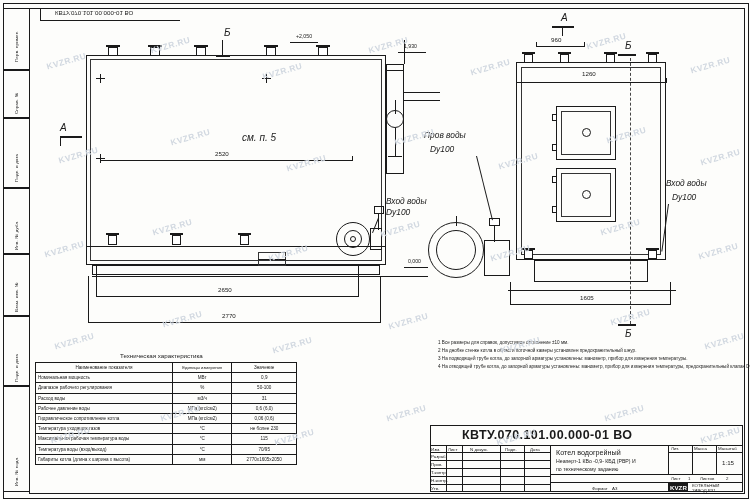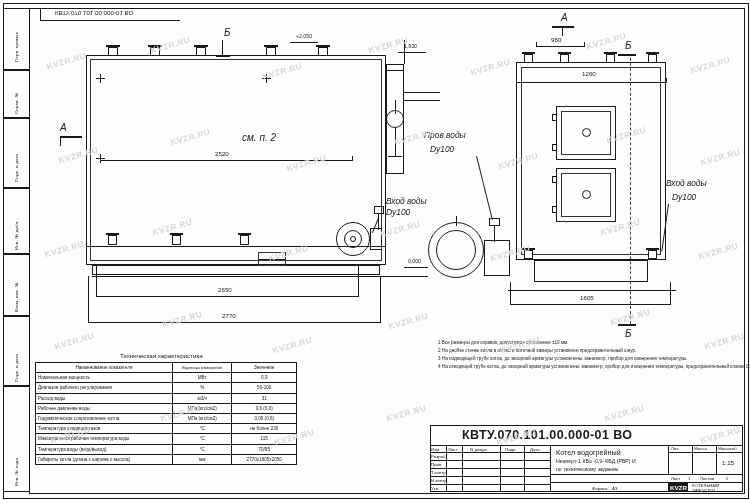--- a/index.html
+++ b/index.html
@@ -117,21 +117,21 @@
   <div class="ln" style="left:404px;top:40px;width:1px;height:24px;"></div>
 
   <div class="t fs5" style="left:296px;top:33px;">+2,050</div>
   <div class="ln" style="left:290px;top:42px;width:28px;height:1px;"></div>
   <div class="t fs5" style="left:404px;top:43px;">1,930</div>
   <div class="ln" style="left:398px;top:52px;width:28px;height:1px;"></div>
   <div class="t fs5" style="left:408px;top:258px;">0,000</div>
   <div class="ln" style="left:404px;top:267px;width:24px;height:1px;"></div>
   <div class="ln" style="left:92px;top:276px;width:336px;height:1.4px;"></div>
 
-  <div class="t fs10 it" style="left:242px;top:132px;">см. п. 2</div>
+  <div class="t fs10 it" style="left:242px;top:132px;">см. п. 5</div>
 
   <div class="dim" style="left:100px;top:160px;width:252px;"></div>
   <div class="tick" style="left:100px;top:156px;"></div>
   <div class="tick" style="left:352px;top:156px;"></div>
   <div class="t fs6" style="left:215px;top:150px;">2520</div>
 
   <div class="dim" style="left:96px;top:296px;width:262px;"></div>
   <div class="tick" style="left:96px;top:292px;"></div>
   <div class="tick" style="left:358px;top:292px;"></div>
   <div class="t fs6" style="left:218px;top:286px;">2650</div>

